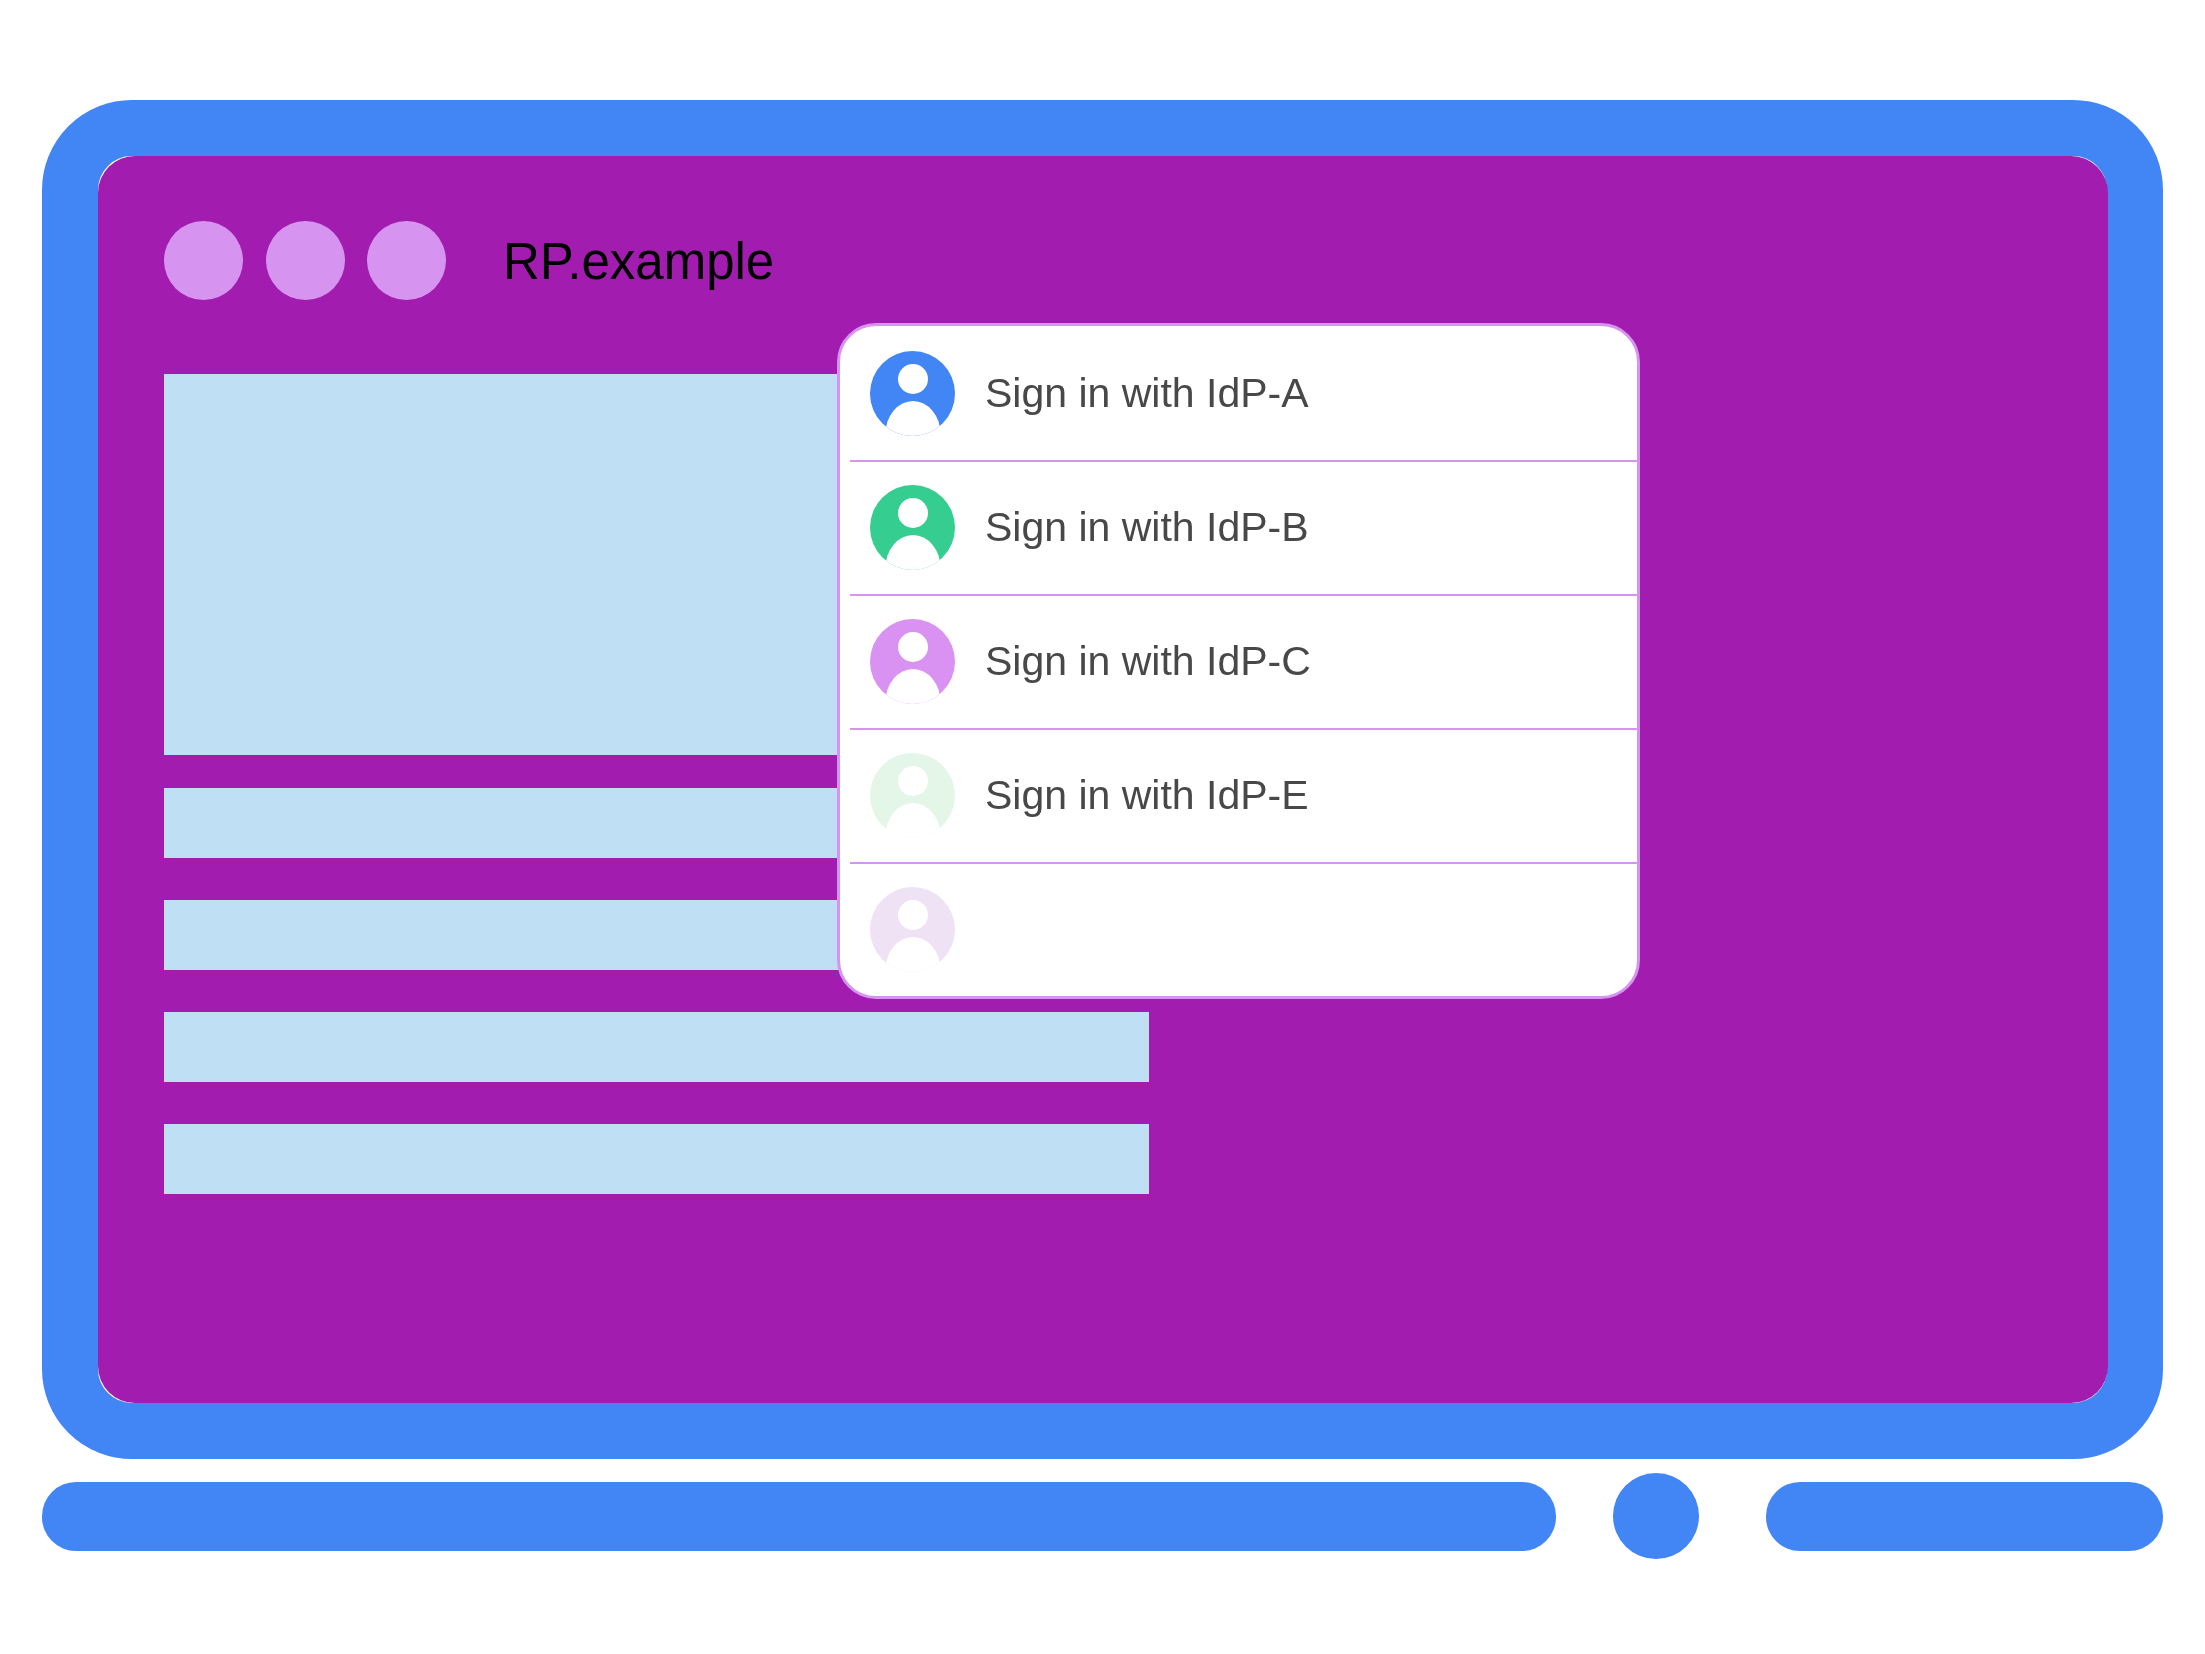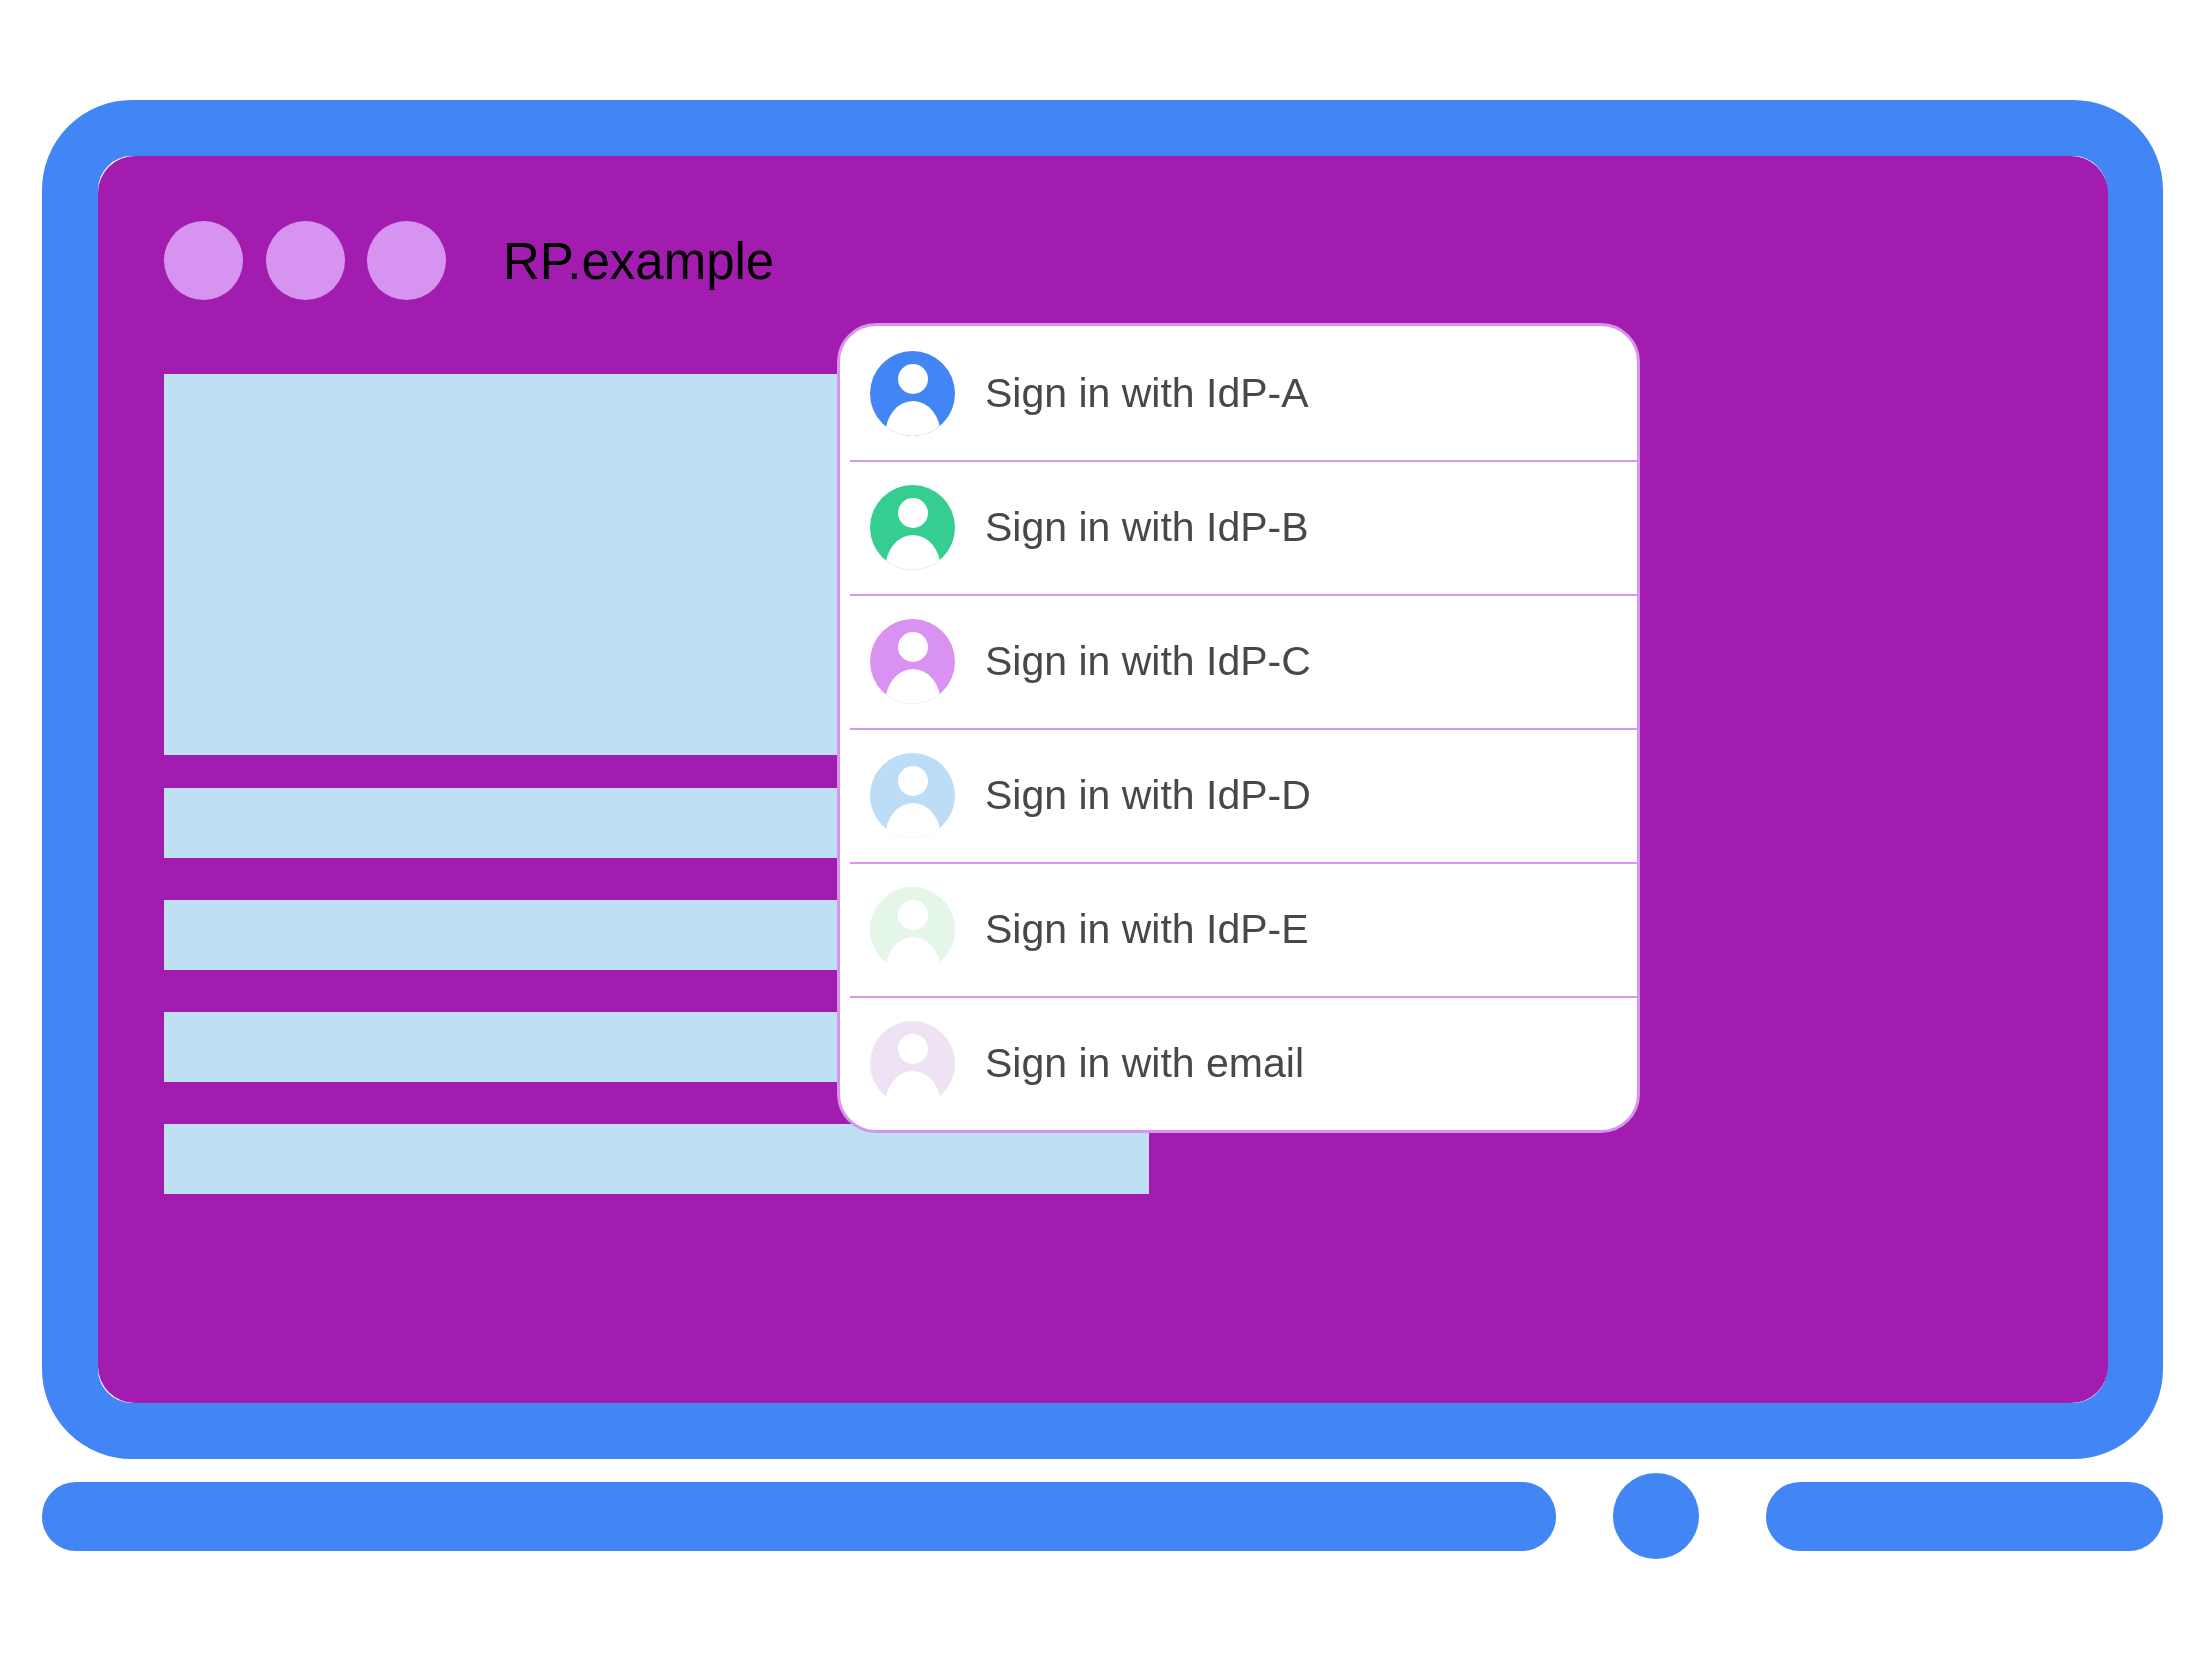--- a/index.html
+++ b/index.html
@@ -223,28 +223,23 @@
         </div>
         <div class="signin-row">
           <div class="avatar" style="background: rgb(53, 206, 144);"></div>
           <span class="signin-label">Sign in with IdP-B</span>
         </div>
         <div class="signin-row">
           <div class="avatar" style="background: rgb(217, 145, 242);"></div>
           <span class="signin-label">Sign in with IdP-C</span>
         </div>
         <div class="signin-row">
-          <div class="avatar" style="background: rgb(188, 221, 245);"></div>
-          <span class="signin-label">Sign in with IdP-D</span>
-        </div>
-        <div class="signin-row">
           <div class="avatar" style="background: rgb(227, 246, 232);"></div>
           <span class="signin-label">Sign in with IdP-E</span>
         </div>
         <div class="signin-row">
           <div class="avatar" style="background: rgb(239, 226, 245);"></div>
-          <span class="signin-label">Sign in with email</span>
         </div>
       </div>
 
   </div>
 </div>
 
 
 </body></html>

